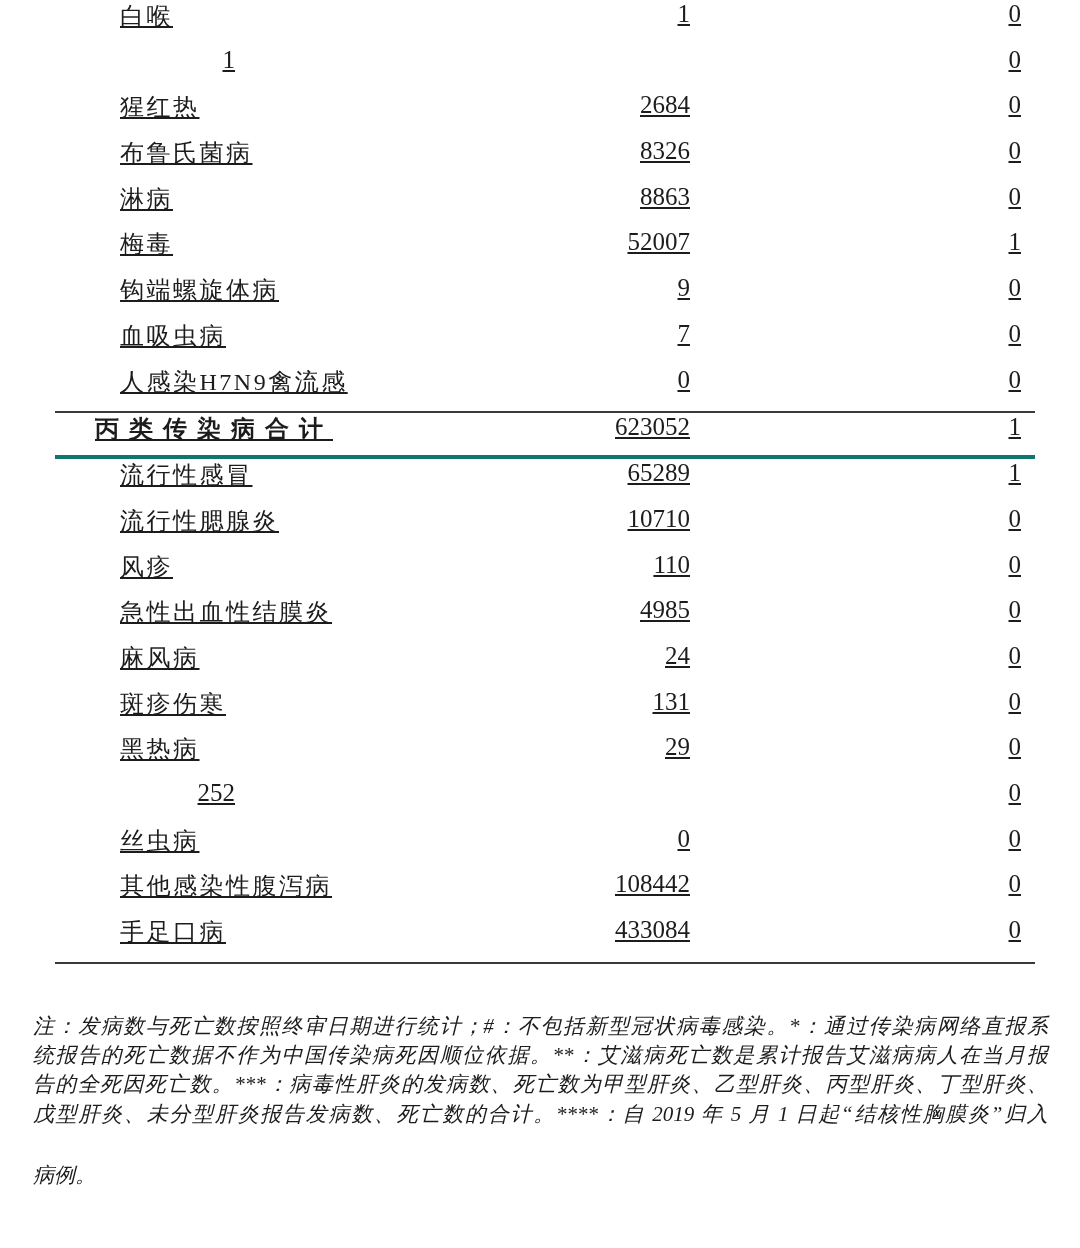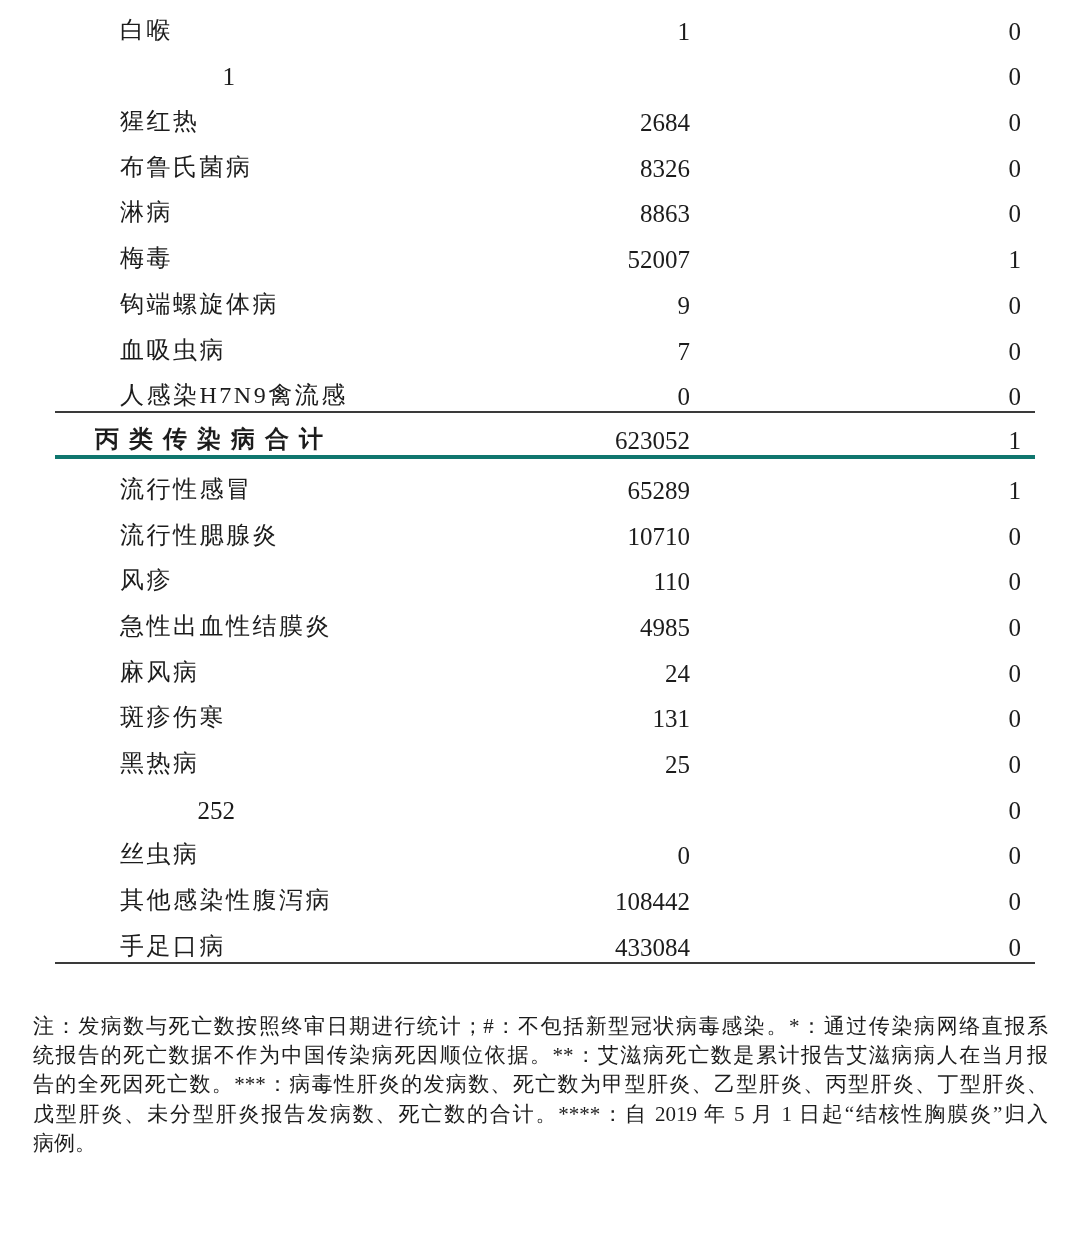--- a/index.html
+++ b/index.html
@@ -19,22 +19,23 @@
   
   .table {
     position: absolute;
     left: 55px;
     top: 0;
     width: 980px;
     border-bottom: 2px solid #3a3a3a;
   }
   .row {
     display: flex;
-    align-items: flex-end;
+    align-items: flex-start;
     height: 45.7px;
+    text-decoration: underline;
   }
   .row.total {
     height: 48px;
     box-sizing: border-box;
     border-top: 2px solid #3a3a3a;
     border-bottom: 4px solid #0f766e;
   }
   .cell { font-size: 24px; }
   .cell.name {
     width: 455px;
@@ -73,23 +74,25 @@
     left: 33px;
     top: 1012px;
     width: 1015px;
     font-size: 21px;
     line-height: 29.2px;
   }
   .fn-line {
     text-align: justify;
     text-align-last: justify;
     white-space: nowrap;
+    font-style: italic;
   }
   .fn-line.last {
     text-align-last: left;
+    margin-top: 32px;
   }
 </style>
 </head>
 <body>
 
 <div class="table" id="table">
   <div class="row">
     <div class="cell name"><span class="nm">白喉</span><sup class="sup"></sup></div>
     <div class="cell cases">1</div>
     <div class="cell deaths">0</div>
@@ -180,21 +183,21 @@
   </div>
 
   <div class="row">
     <div class="cell name"><span class="nm">斑疹伤寒</span><sup class="sup"></sup></div>
     <div class="cell cases">131</div>
     <div class="cell deaths">0</div>
   </div>
 
   <div class="row">
     <div class="cell name"><span class="nm">黑热病</span><sup class="sup"></sup></div>
-    <div class="cell cases">25</div>
+    <div class="cell cases">29</div>
     <div class="cell deaths">0</div>
   </div>
 
   <div class="row">
     <div class="cell cases">252</div>
     <div class="cell deaths">0</div>
   </div>
 
   <div class="row">
     <div class="cell name"><span class="nm">丝虫病</span><sup class="sup"></sup></div>

